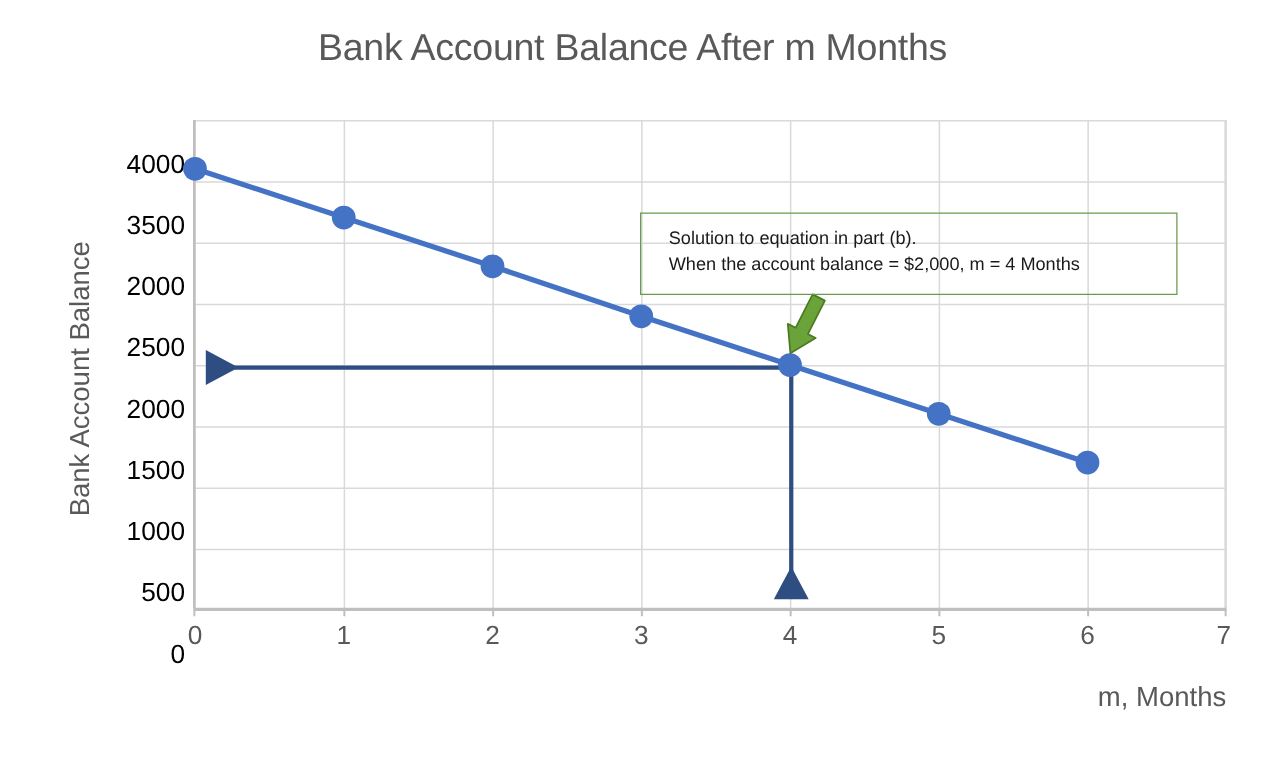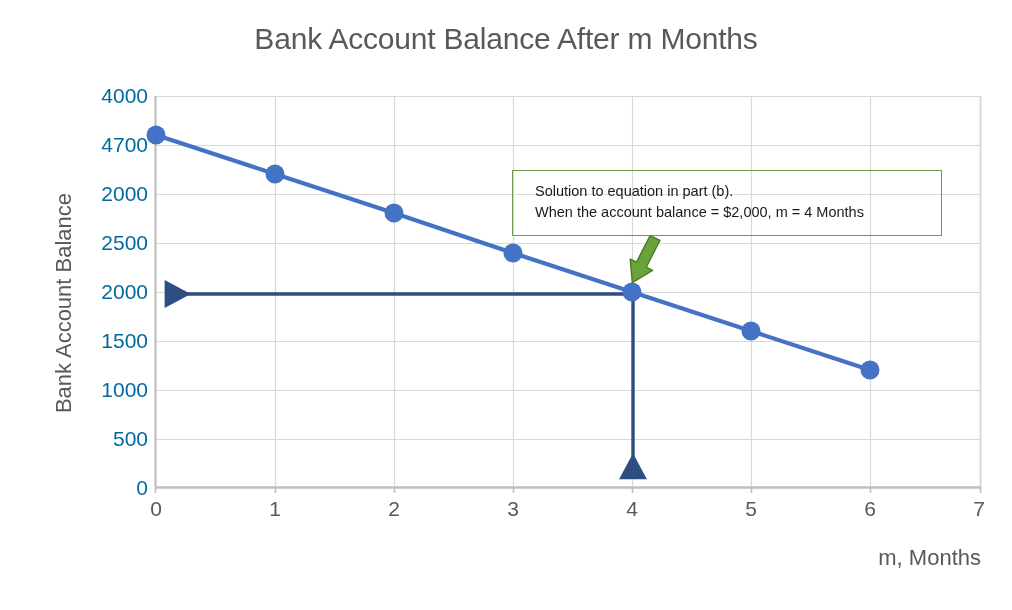--- a/index.html
+++ b/index.html
@@ -60,23 +60,24 @@
     white-space: nowrap;
   }
 
   
   .ytick {
     position: absolute;
     right: 0;
     width: 84px;
     text-align: right;
     font-size: 21px;
-    color: #0369a1;
+    color: #000000;
     transform: translateY(-50%);
     white-space: nowrap;
+    margin-top: 36px;
   }
   #ytick-layer {
     position: absolute;
     left: 60px;
     top: 0;
     width: 88px;
     height: 610px;
   }
   .xtick {
     position: absolute;
@@ -120,21 +121,21 @@
 <div id="chart-root">
 
   <div class="chart-title">Bank Account Balance After m Months</div>
 
   <div class="y-axis-title">Bank Account Balance</div>
 
   <div class="x-axis-title">m, Months</div>
 
   <div id="ytick-layer">
     <div class="ytick" style="top:96px">4000</div>
-    <div class="ytick" style="top:145px">4700</div>
+    <div class="ytick" style="top:145px">3500</div>
     <div class="ytick" style="top:194px">2000</div>
     <div class="ytick" style="top:243px">2500</div>
     <div class="ytick" style="top:292px">2000</div>
     <div class="ytick" style="top:341px">1500</div>
     <div class="ytick" style="top:390px">1000</div>
     <div class="ytick" style="top:439px">500</div>
     <div class="ytick" style="top:488px">0</div>
   </div>
 
   <div id="xtick-layer">

